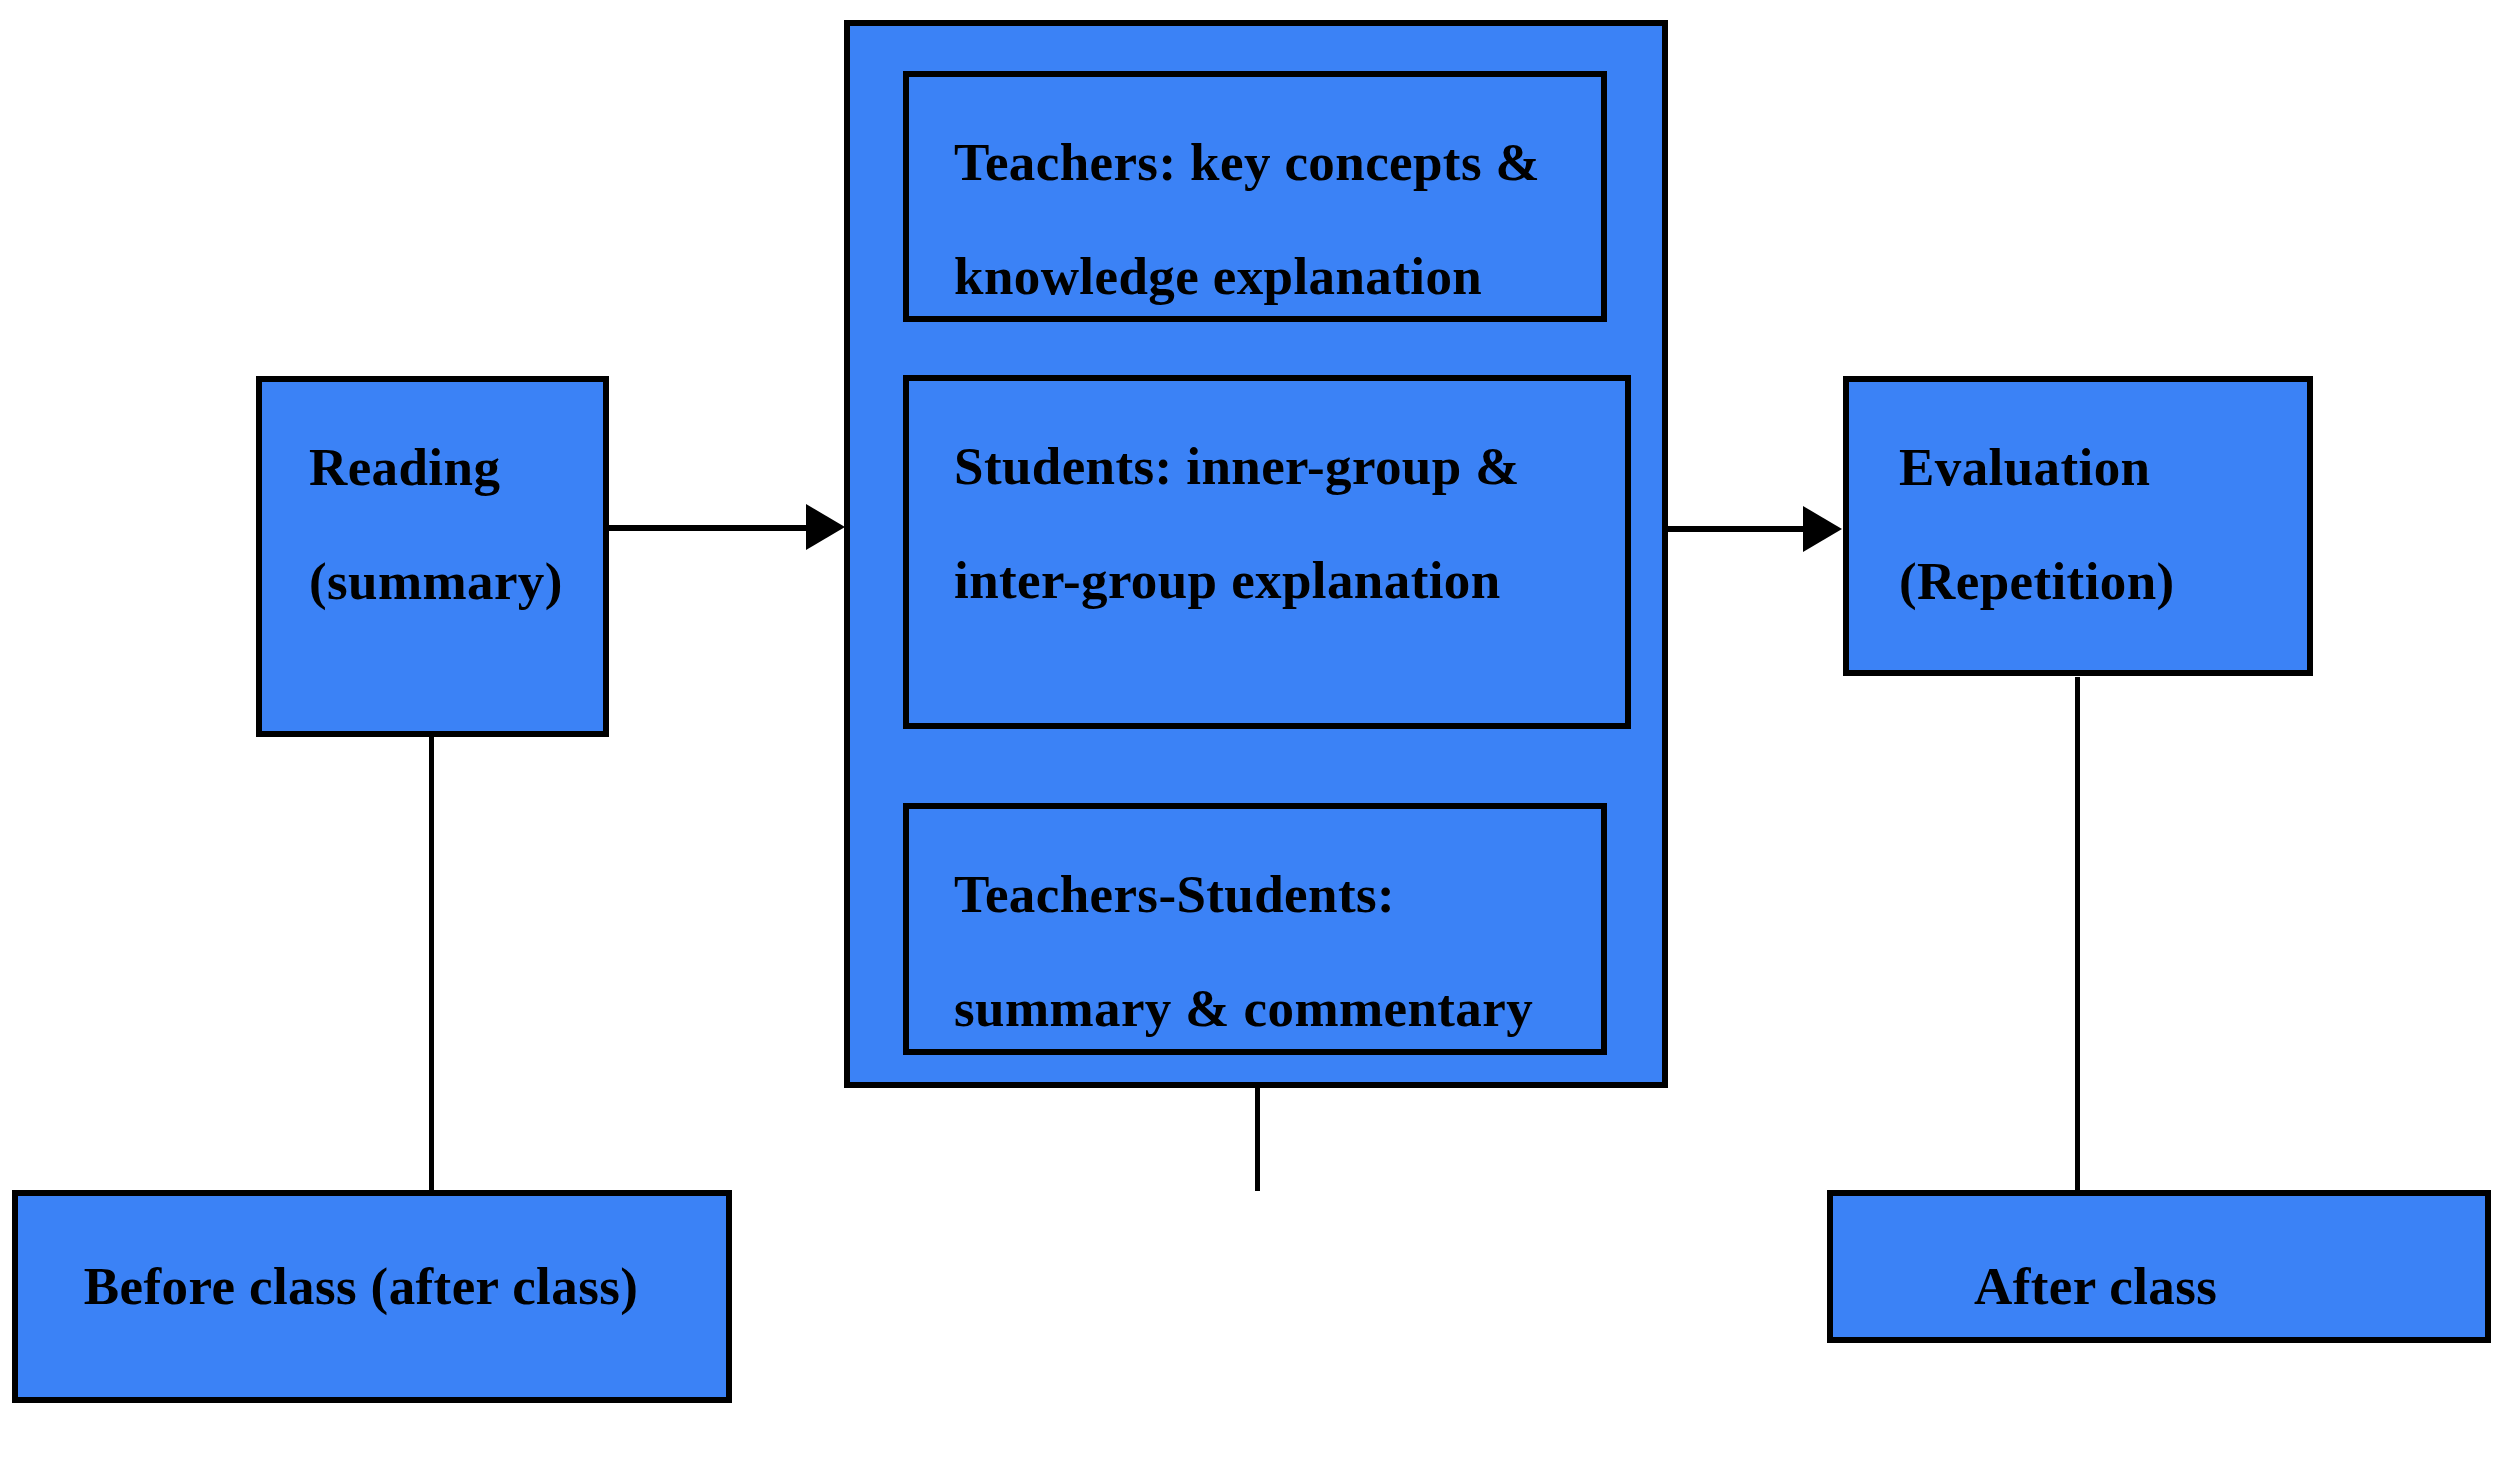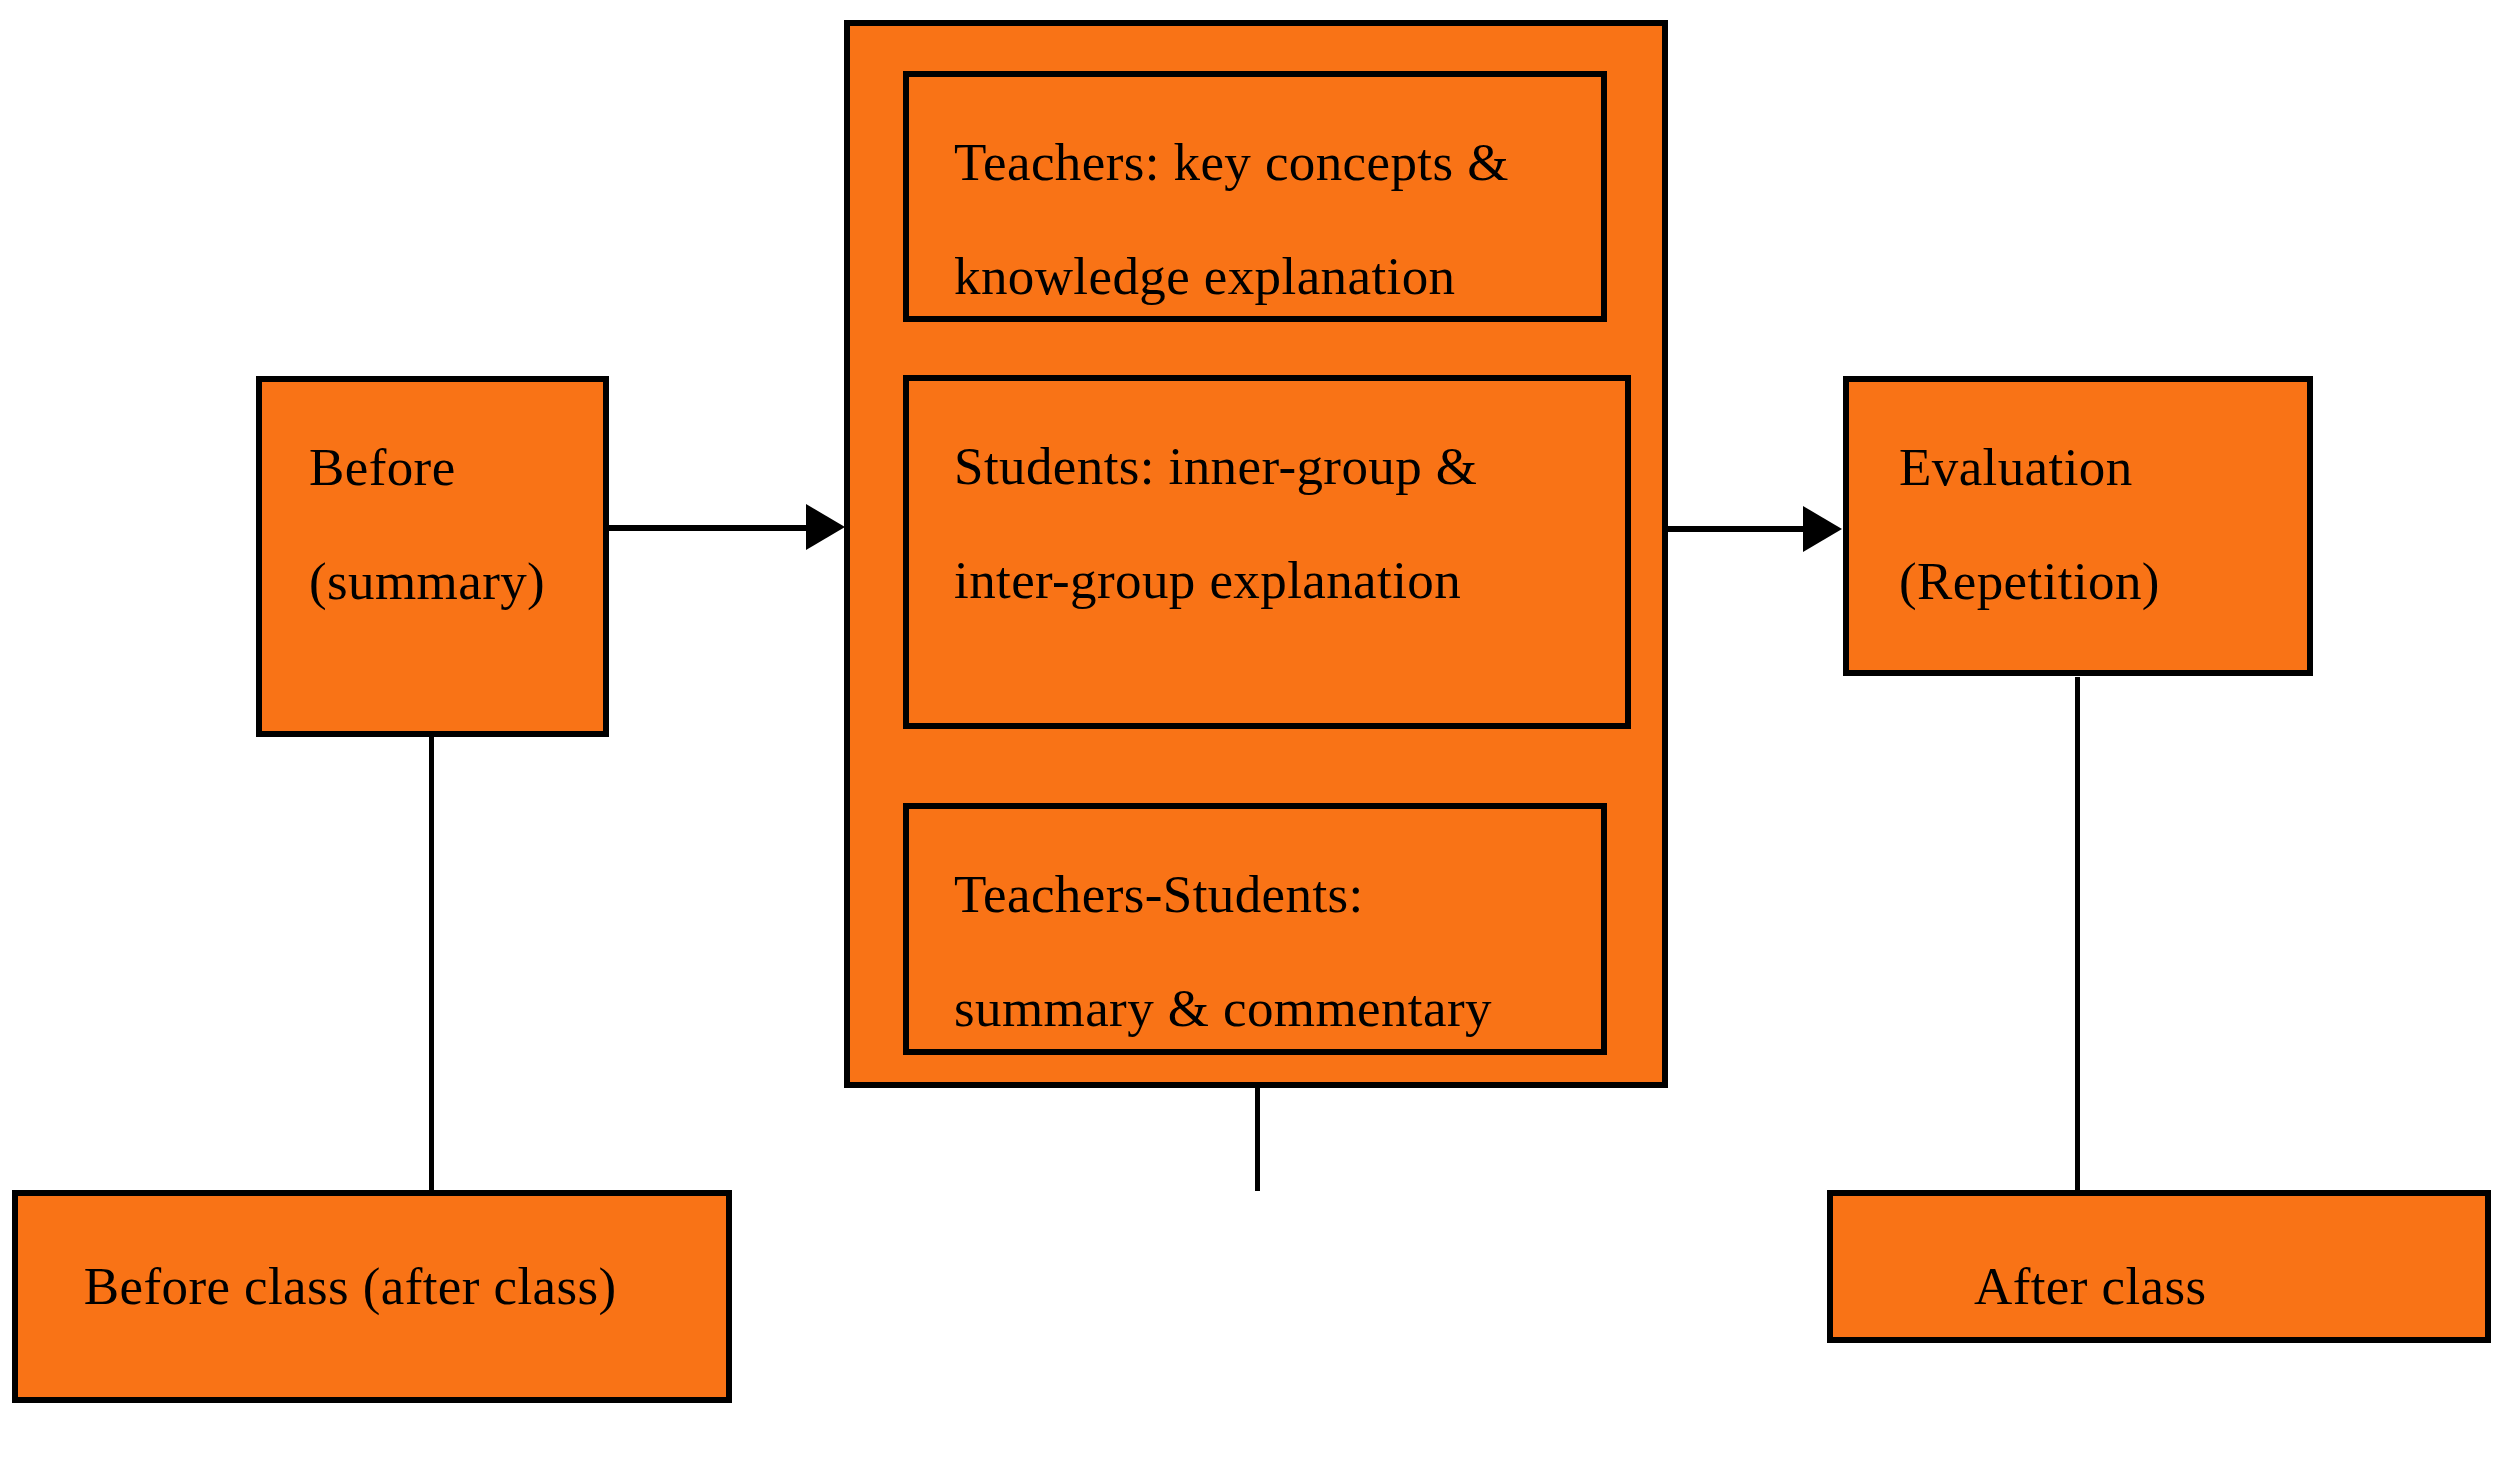--- a/index.html
+++ b/index.html
@@ -11,23 +11,24 @@
     position: relative;
     width: 2512px;
     height: 1463px;
     background: #ffffff;
     font-family: "Liberation Serif", "DejaVu Serif", serif;
     color: #000000;
     overflow: hidden;
   }
   .box {
     position: absolute;
-    background: #f97316;
+    background: #3b82f6;
     border: 6.3px solid #000000;
     box-sizing: border-box;
+    font-weight: bold;
   }
   .box-text {
     font-size: 53px;
     line-height: 114px;
     letter-spacing: 0.4px;
     white-space: nowrap;
   }
   .vline {
     position: absolute;
     width: 4.7px;
@@ -74,21 +75,21 @@
   #connector-reading    { left: 429px;  top: 737px;  height: 453px; }
   #connector-inclass    { left: 1255px; top: 1088px; height: 103px; }
   #connector-evaluation { left: 2075px; top: 677px;  height: 514px; }
 </style>
 </head>
 <body>
 
 <div id="canvas">
 
   <div class="box box-text" id="reading-box">
-    <div>Before</div>
+    <div>Reading</div>
     <div>(summary)</div>
   </div>
 
   <div class="hline" id="arrow1-line"></div>
   <div class="arrowhead" id="arrow1-head"></div>
 
   <div class="box" id="inclass-container"></div>
 
   <div class="box box-text" id="activity-1">
     <div>Teachers: key concepts &amp;</div>

